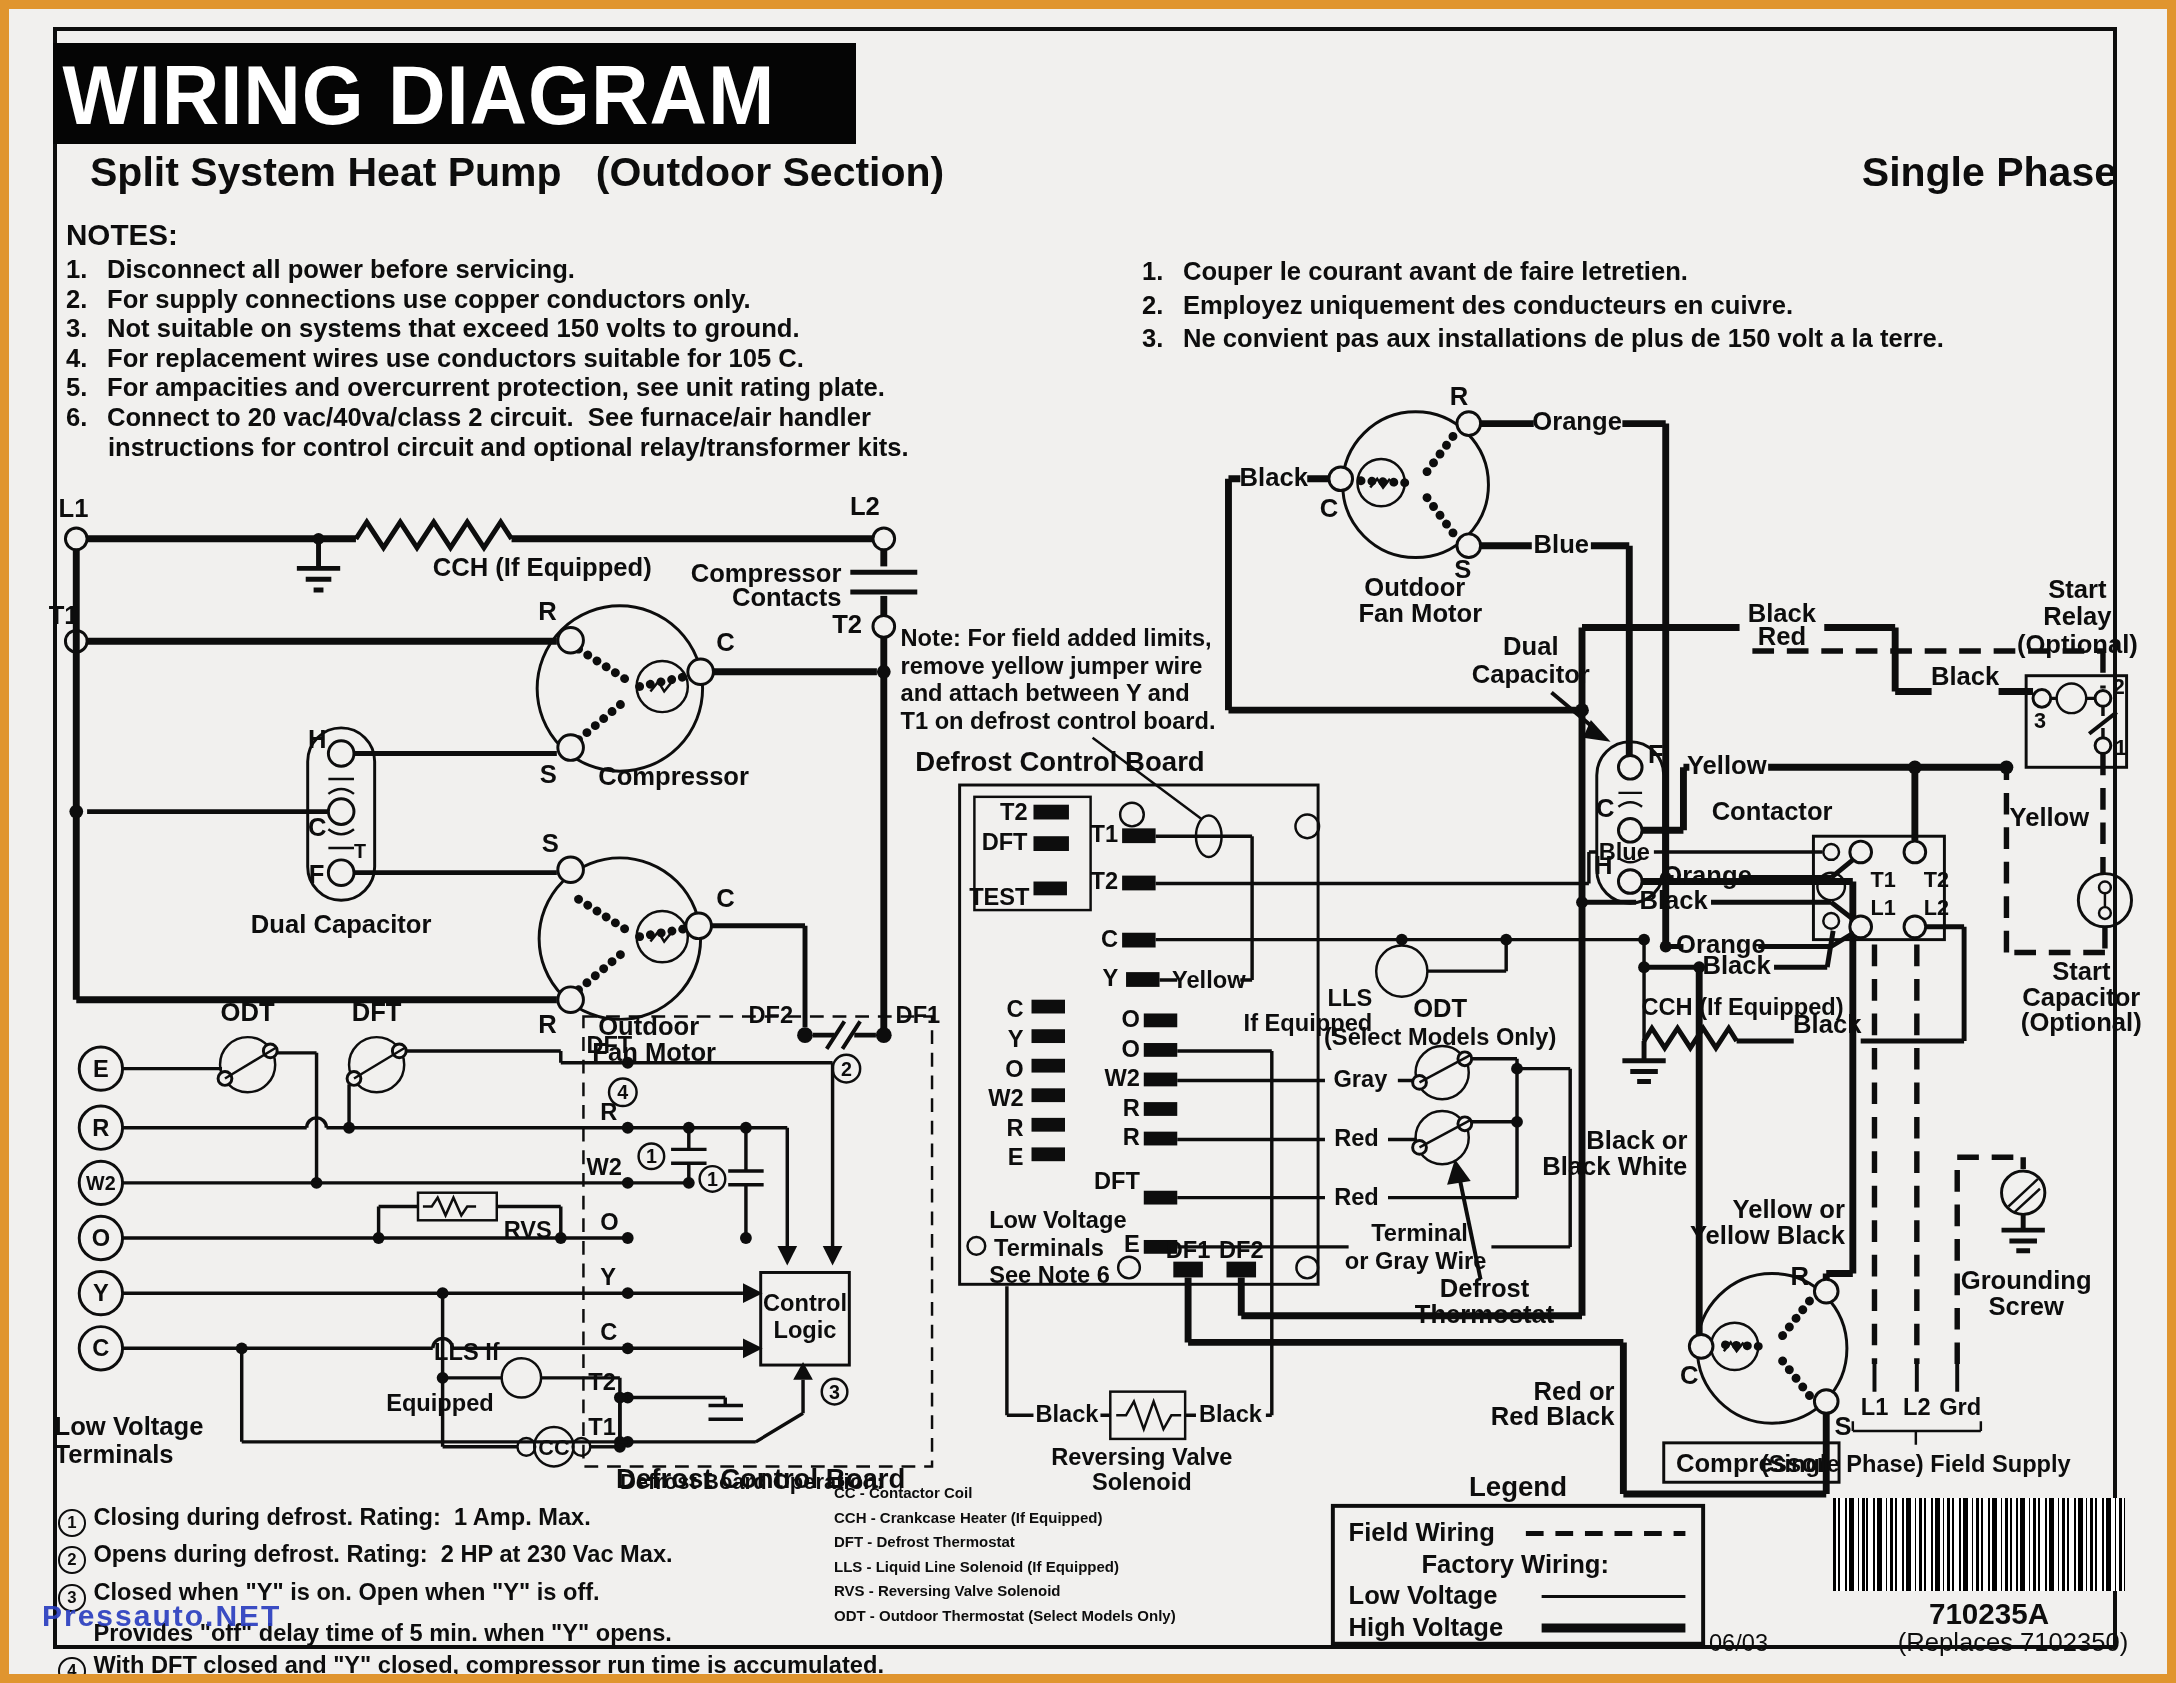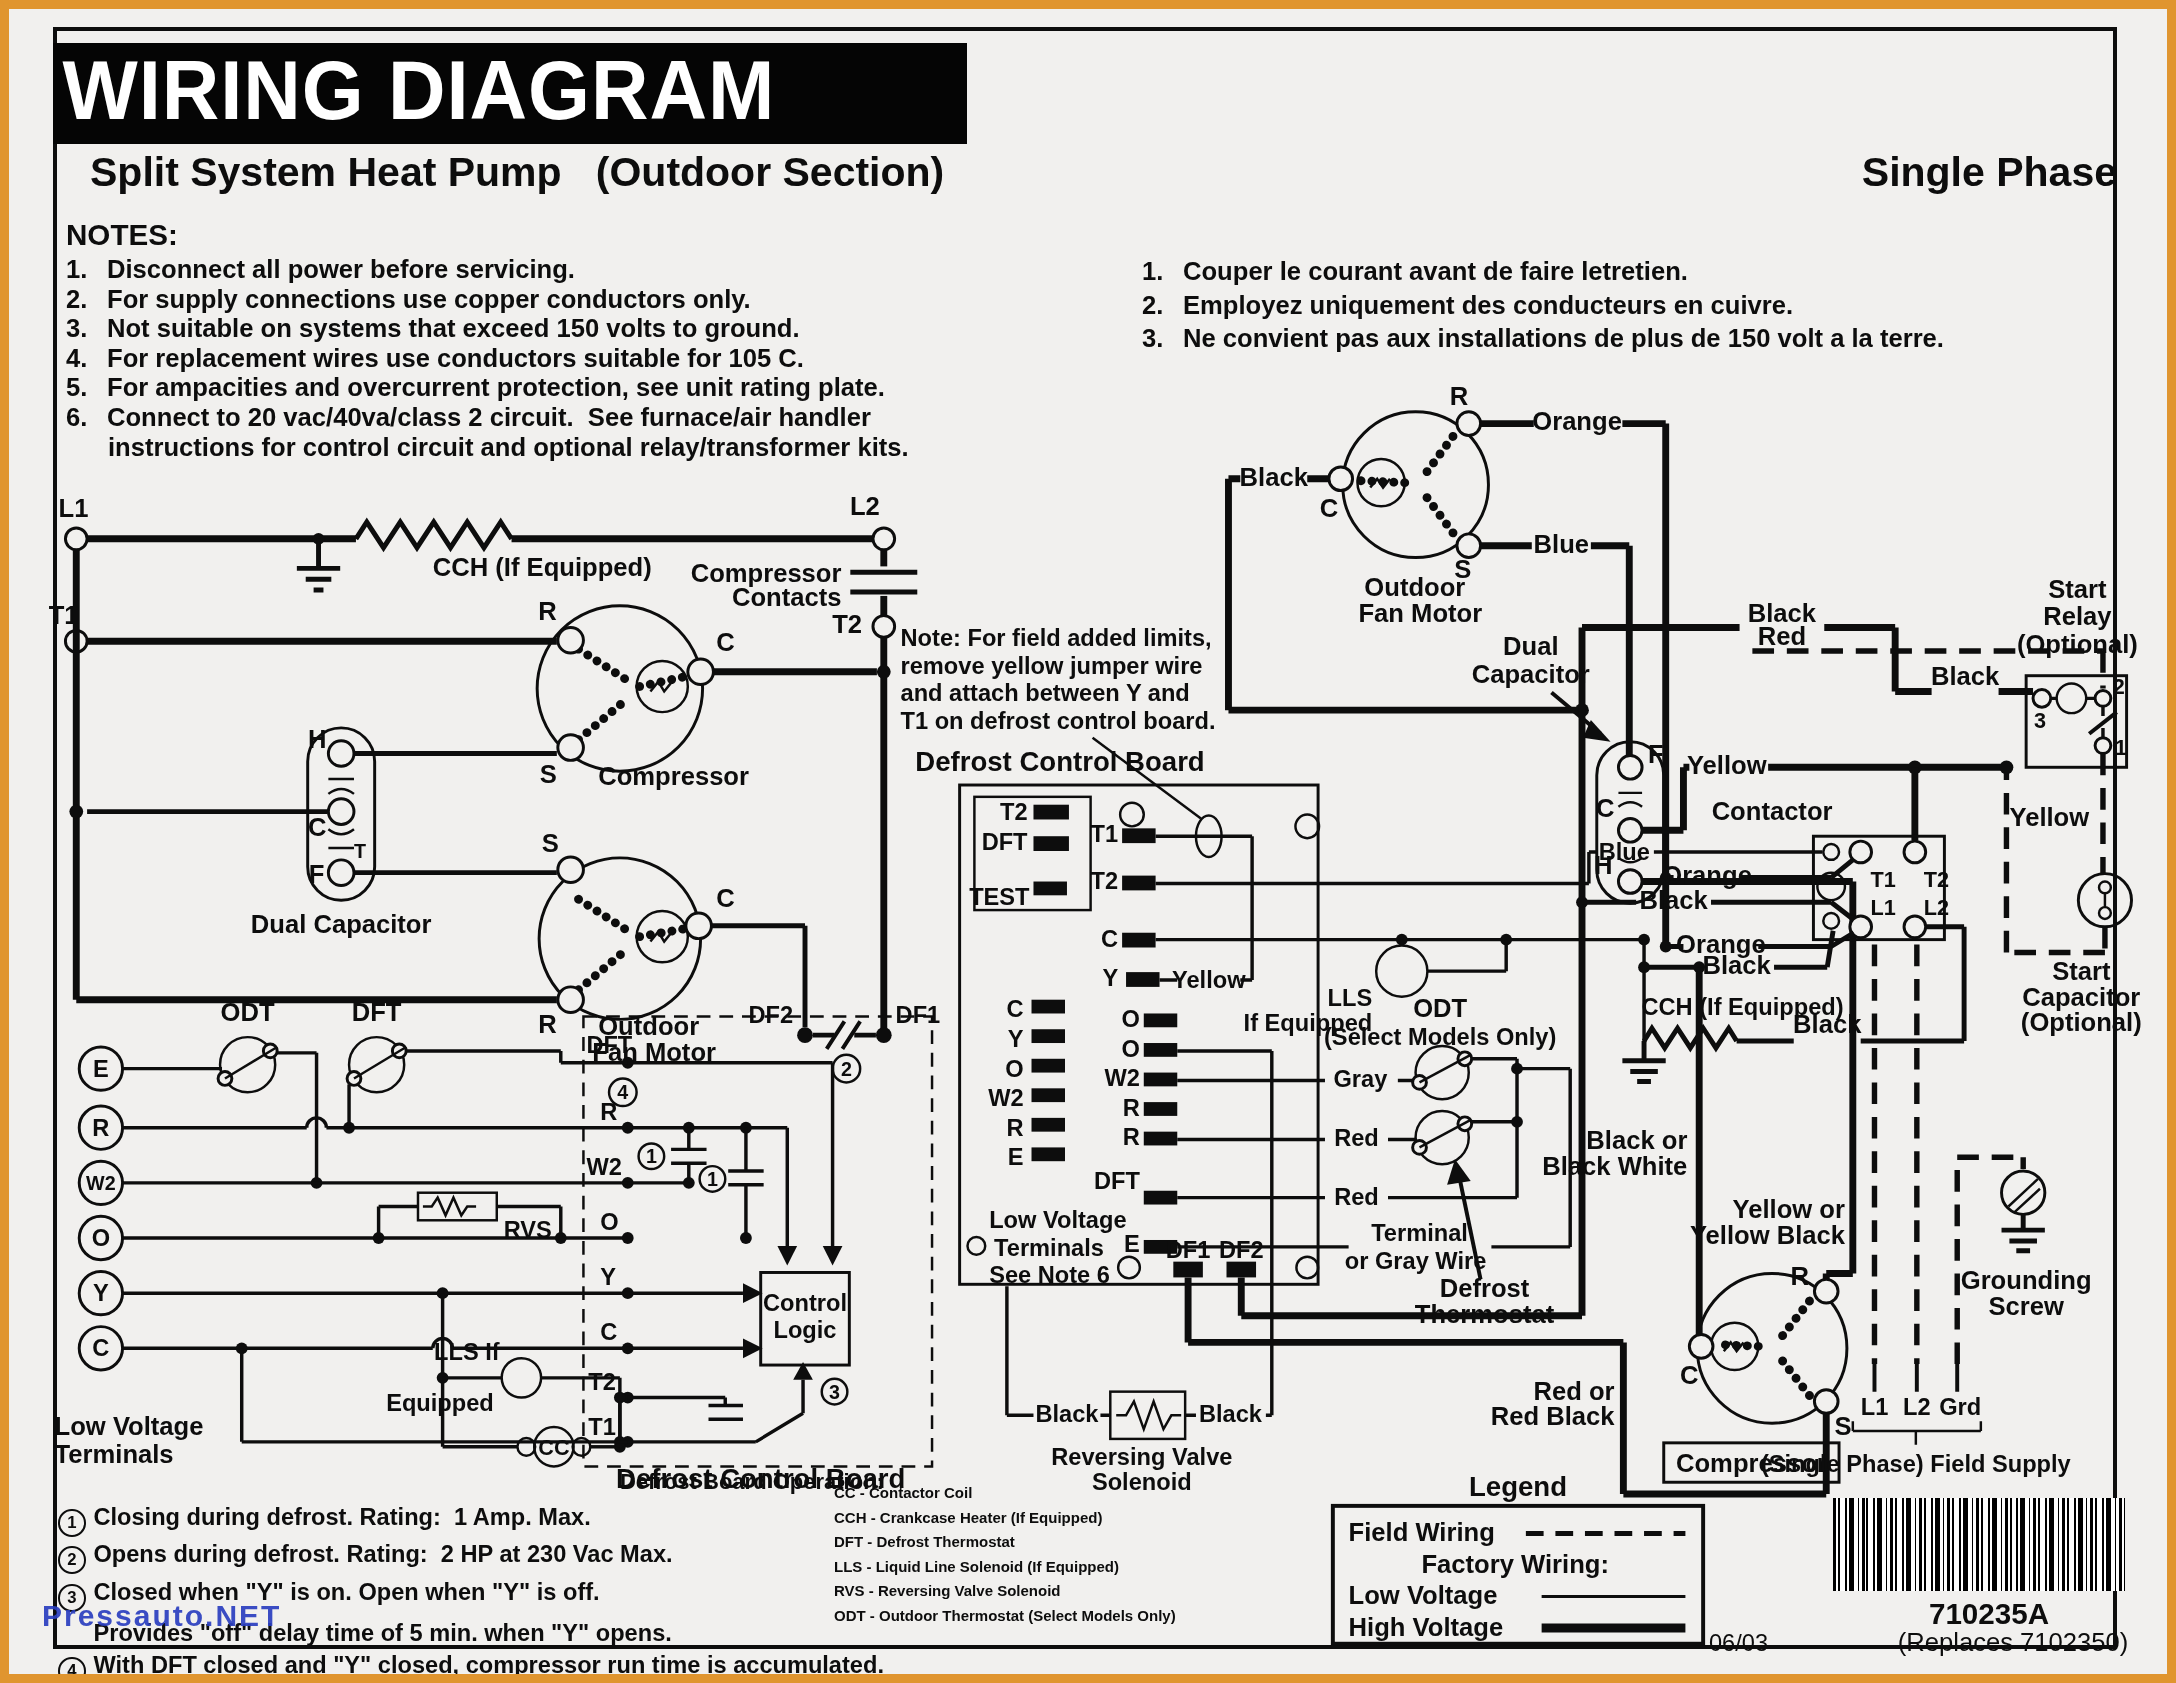--- a/index.html
+++ b/index.html
@@ -1,22 +1,22 @@
 <!DOCTYPE html>
 <html><head>
 <meta charset="utf-8">
 <style>
   html,body{margin:0;padding:0;background:#fff;}
   .page{position:relative;width:2176px;height:1683px;background:#f1f0ee;
         border:9.9px solid #e0952f;box-sizing:border-box;overflow:hidden;
         font-family:"Liberation Sans",sans-serif;color:#0d0d0d;}
   .frame{position:absolute;left:44px;top:17.7px;width:2056px;height:1614px;
          border:4.9px solid #0d0d0d;}
-  .titlebar{position:absolute;left:44px;top:34px;width:914px;height:101px;background:#050505;
-            display:flex;align-items:flex-start;}
+  .titlebar{position:absolute;left:44px;top:34px;width:803px;height:101px;background:#050505;
+            display:flex;align-items:flex-end;}
   .titlebar span{color:#fff;font-size:83px;font-weight:bold;letter-spacing:1px;padding-left:9.9px;
                  transform:scaleX(.96);transform-origin:left;}
   .subtitle{position:absolute;left:57px;top:140px;font-size:41px;font-weight:bold;white-space:pre-wrap;margin-left:24px;}
   .phase{position:absolute;left:1724px;top:140px;width:384px;text-align:right;font-size:41px;font-weight:bold;}
   .notesHead{position:absolute;left:57px;top:209px;font-size:29.6px;font-weight:bold;}
   .noteline{position:absolute;font-size:25.6px;font-weight:bold;white-space:pre-wrap;}
   .noteline .num{display:inline-block;width:41px;}
   .ops{position:absolute;left:49px;top:1460px;font-size:23.6px;font-weight:bold;}
   .ops .title{font-size:22px;margin-bottom:9px;text-align:right;}
   .ops .line{margin-bottom:4.9px;white-space:pre-wrap;}

